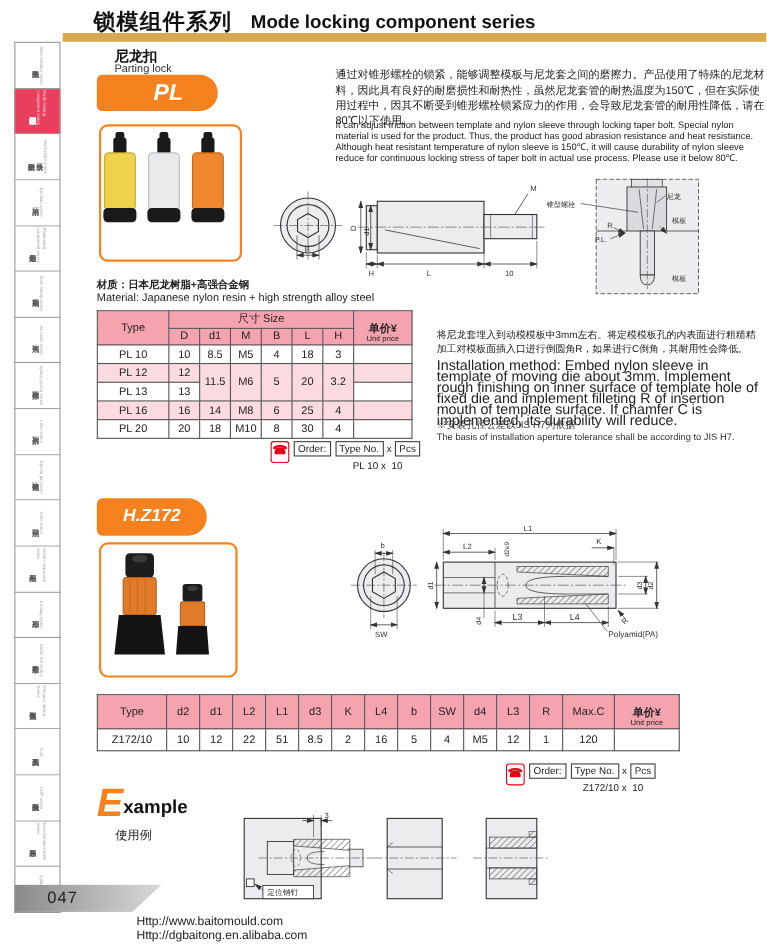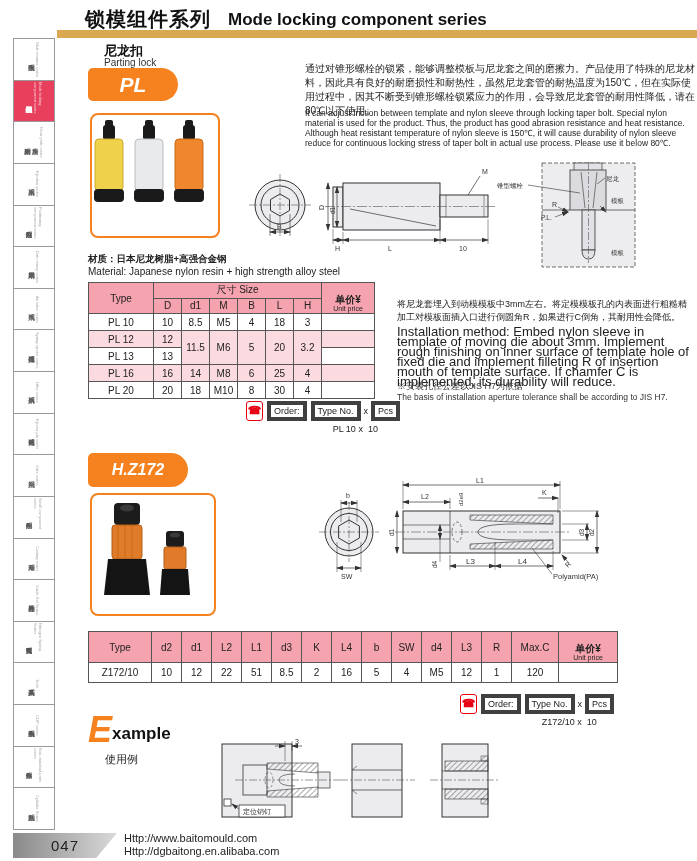--- a/index.html
+++ b/index.html
@@ -22,21 +22,21 @@
   .tab.active{background:#E8405C;}
   .tab.active .tab-zh{color:#fff;font-weight:bold;}
   .tab.active .tab-en{color:#F8CCD4;}
 
   
   .pl-name-zh{left:104px;top:42px;font-size:13px;font-weight:bold;color:#111;}
   .pl-name-en{left:104px;top:57px;font-size:10px;color:#333;}
   .badge{background:#F5821E;color:#fff;font-style:italic;font-weight:bold;
          display:flex;align-items:center;justify-content:center;
          border-radius:6px 20px 20px 6px;}
-  .badge-pl{left:88px;top:68px;width:90px;height:33px;font-size:21px;}
+  .badge-pl{left:88px;top:68px;width:90px;height:33px;font-size:21px;padding-left:20px;}
   .badge-z{left:88px;top:453px;width:100px;height:34px;font-size:16px;}
 
   
   .desc-zh{left:305px;top:62px;width:392px;font-size:10px;line-height:14px;color:#222;}
   .desc-en{left:305px;top:108px;width:392px;font-size:8.5px;line-height:10px;color:#222;}
 
   
   .photo{border:2px solid #F5821E;border-radius:8px;background:#fff;}
   .photo1{left:90px;top:113px;width:126px;height:121px;}
   .photo2{left:90px;top:493px;width:122px;height:119px;}
@@ -56,40 +56,40 @@
   .pink{background:#FBDAE0;}
   .pz{font-size:10px;font-weight:bold;line-height:10px;margin-top:12px;}
   .pe{font-size:7px;line-height:8px;}
 
   
   .order{display:flex;align-items:flex-start;gap:4px;font-size:9px;}
   .order1{left:246px;top:401px;}
   .order2{left:460px;top:694px;}
   .phone{display:inline-block;width:15px;height:18px;border:1.5px solid #E60012;border-radius:3px;
          color:#E60012;font-size:11px;line-height:17px;text-align:center;font-weight:bold;background:#fff;}
-  .obox{border:4px solid #404040;padding:1px 3px;background:#fff;white-space:nowrap;}
+  .obox{border:1px solid #404040;padding:1px 3px;background:#fff;white-space:nowrap;}
   .oexample{font-size:9px;margin-top:3px;text-align:center;}
 
   
   .inst-title{left:395px;top:281px;font-size:11.5px;font-weight:bold;color:#E60012;}
   .inst-zh{left:397px;top:298px;width:298px;font-size:9px;line-height:12.5px;color:#222;}
   .inst-en{left:397px;top:327px;width:296px;font-size:13px;line-height:10px;color:#222;}
   .inst-note-zh{left:397px;top:380px;font-size:9px;color:#333;}
   .inst-note-en{left:397px;top:392px;width:290px;font-size:8.5px;line-height:10px;color:#333;}
 
   
   .ex-letter{left:88px;top:712px;font-size:36px;font-weight:bold;font-style:italic;color:#F5821E;line-height:36px;}
   .ex-word{left:112px;top:724px;font-size:17px;font-weight:bold;color:#111;}
   .ex-zh{left:105px;top:752px;font-size:11px;color:#222;}
 
   
-  .pagebox{left:13px;top:833px;width:104px;height:25px;
+  .pagebox{left:13px;top:804px;width:104px;height:25px;
            background:linear-gradient(90deg,#8a8a8a,#d9d9d9);
            clip-path:polygon(0 0,100% 0,80% 100%,0 100%);
-           display:flex;align-items:center;justify-content:center;}
+           display:flex;align-items:center;padding-left:30px;}
   .pagebox span{font-size:15px;color:#222;letter-spacing:1px;}
   .url1{left:124px;top:832px;font-size:11px;color:#222;}
   .url2{left:124px;top:845px;font-size:11px;color:#222;}
 
   svg text{font-family:"Liberation Sans",sans-serif;fill:#333;}
 </style>
 </head>
 <body>
 
 <div class="page">

